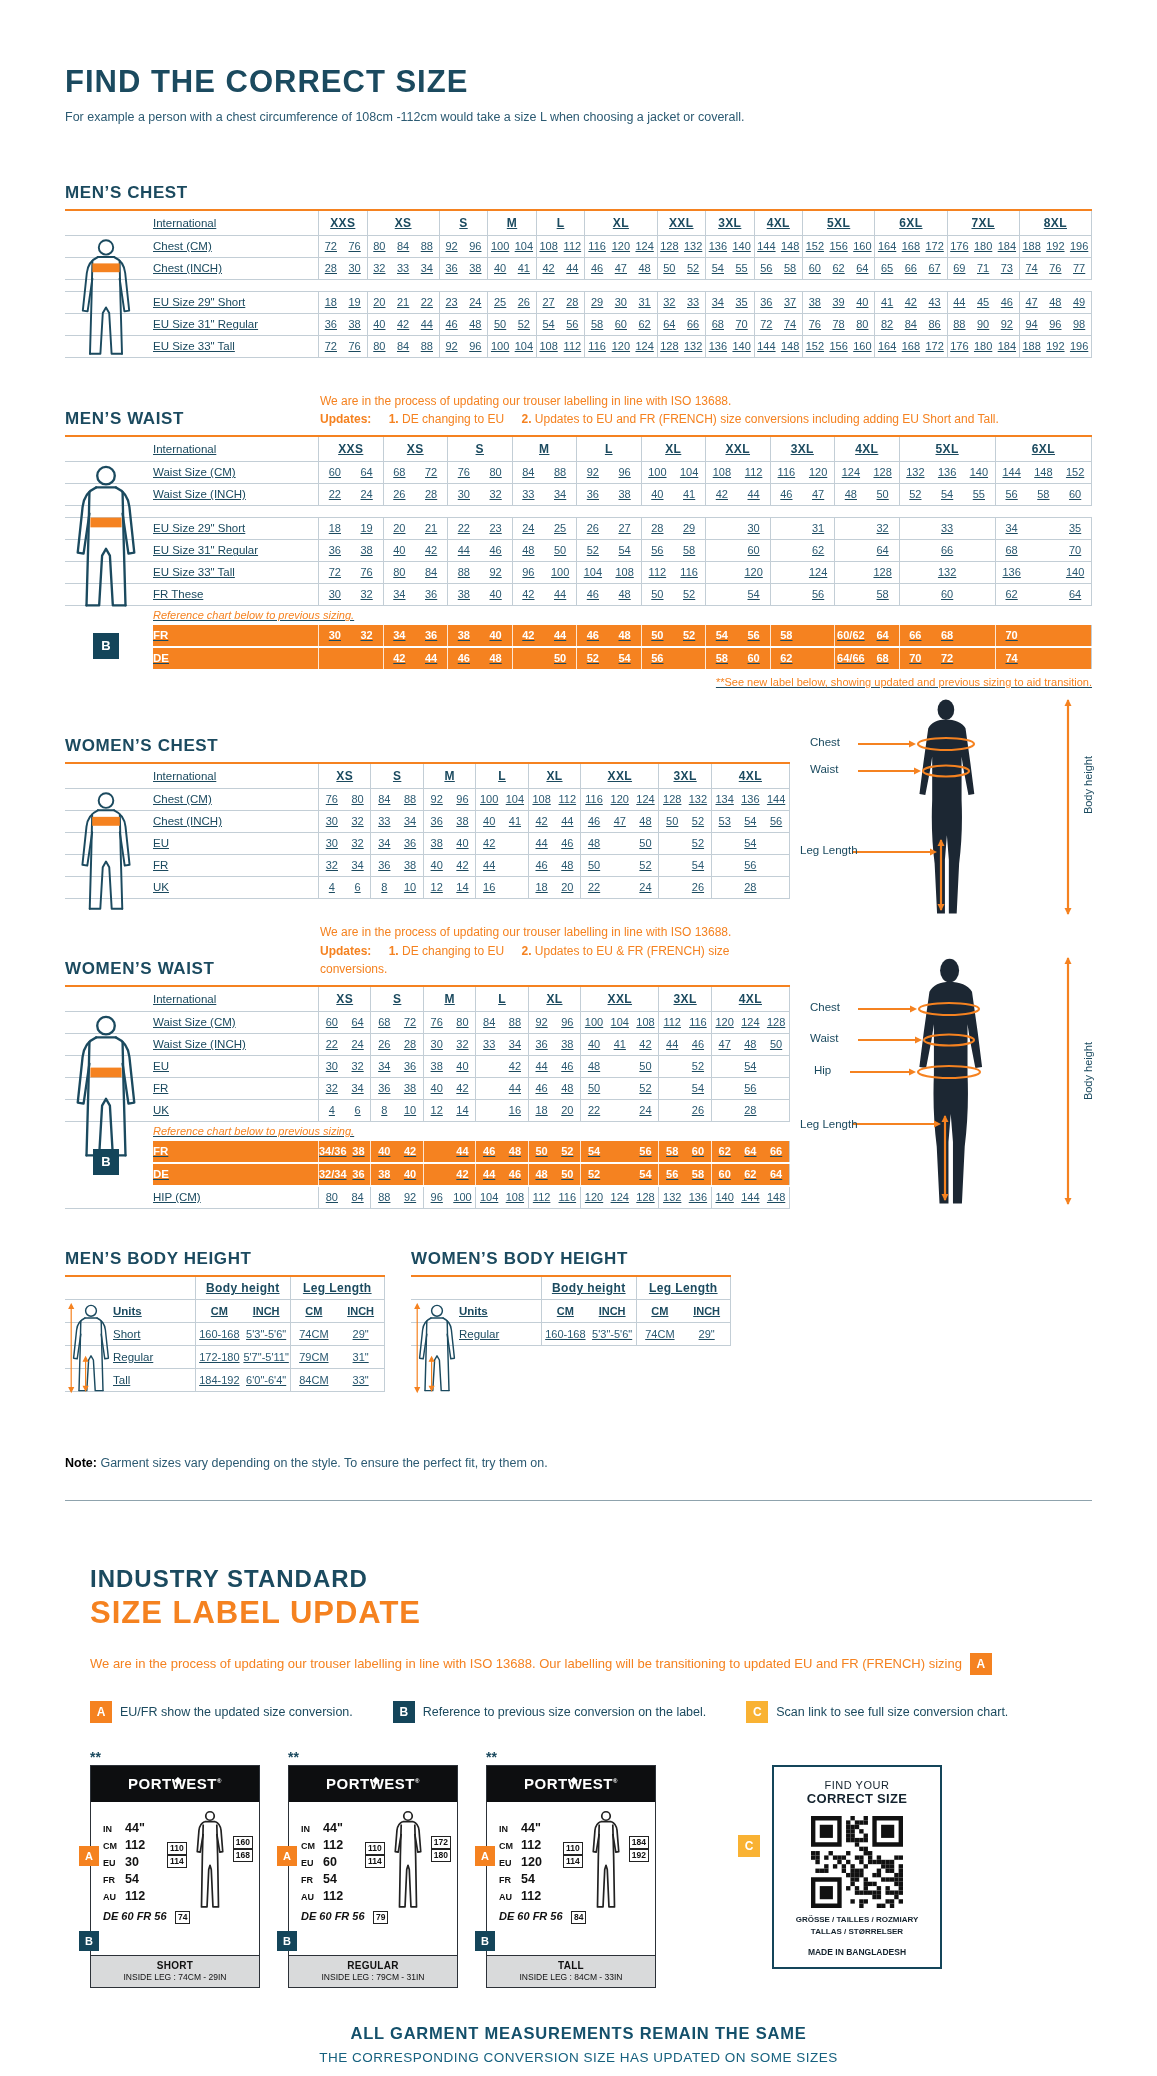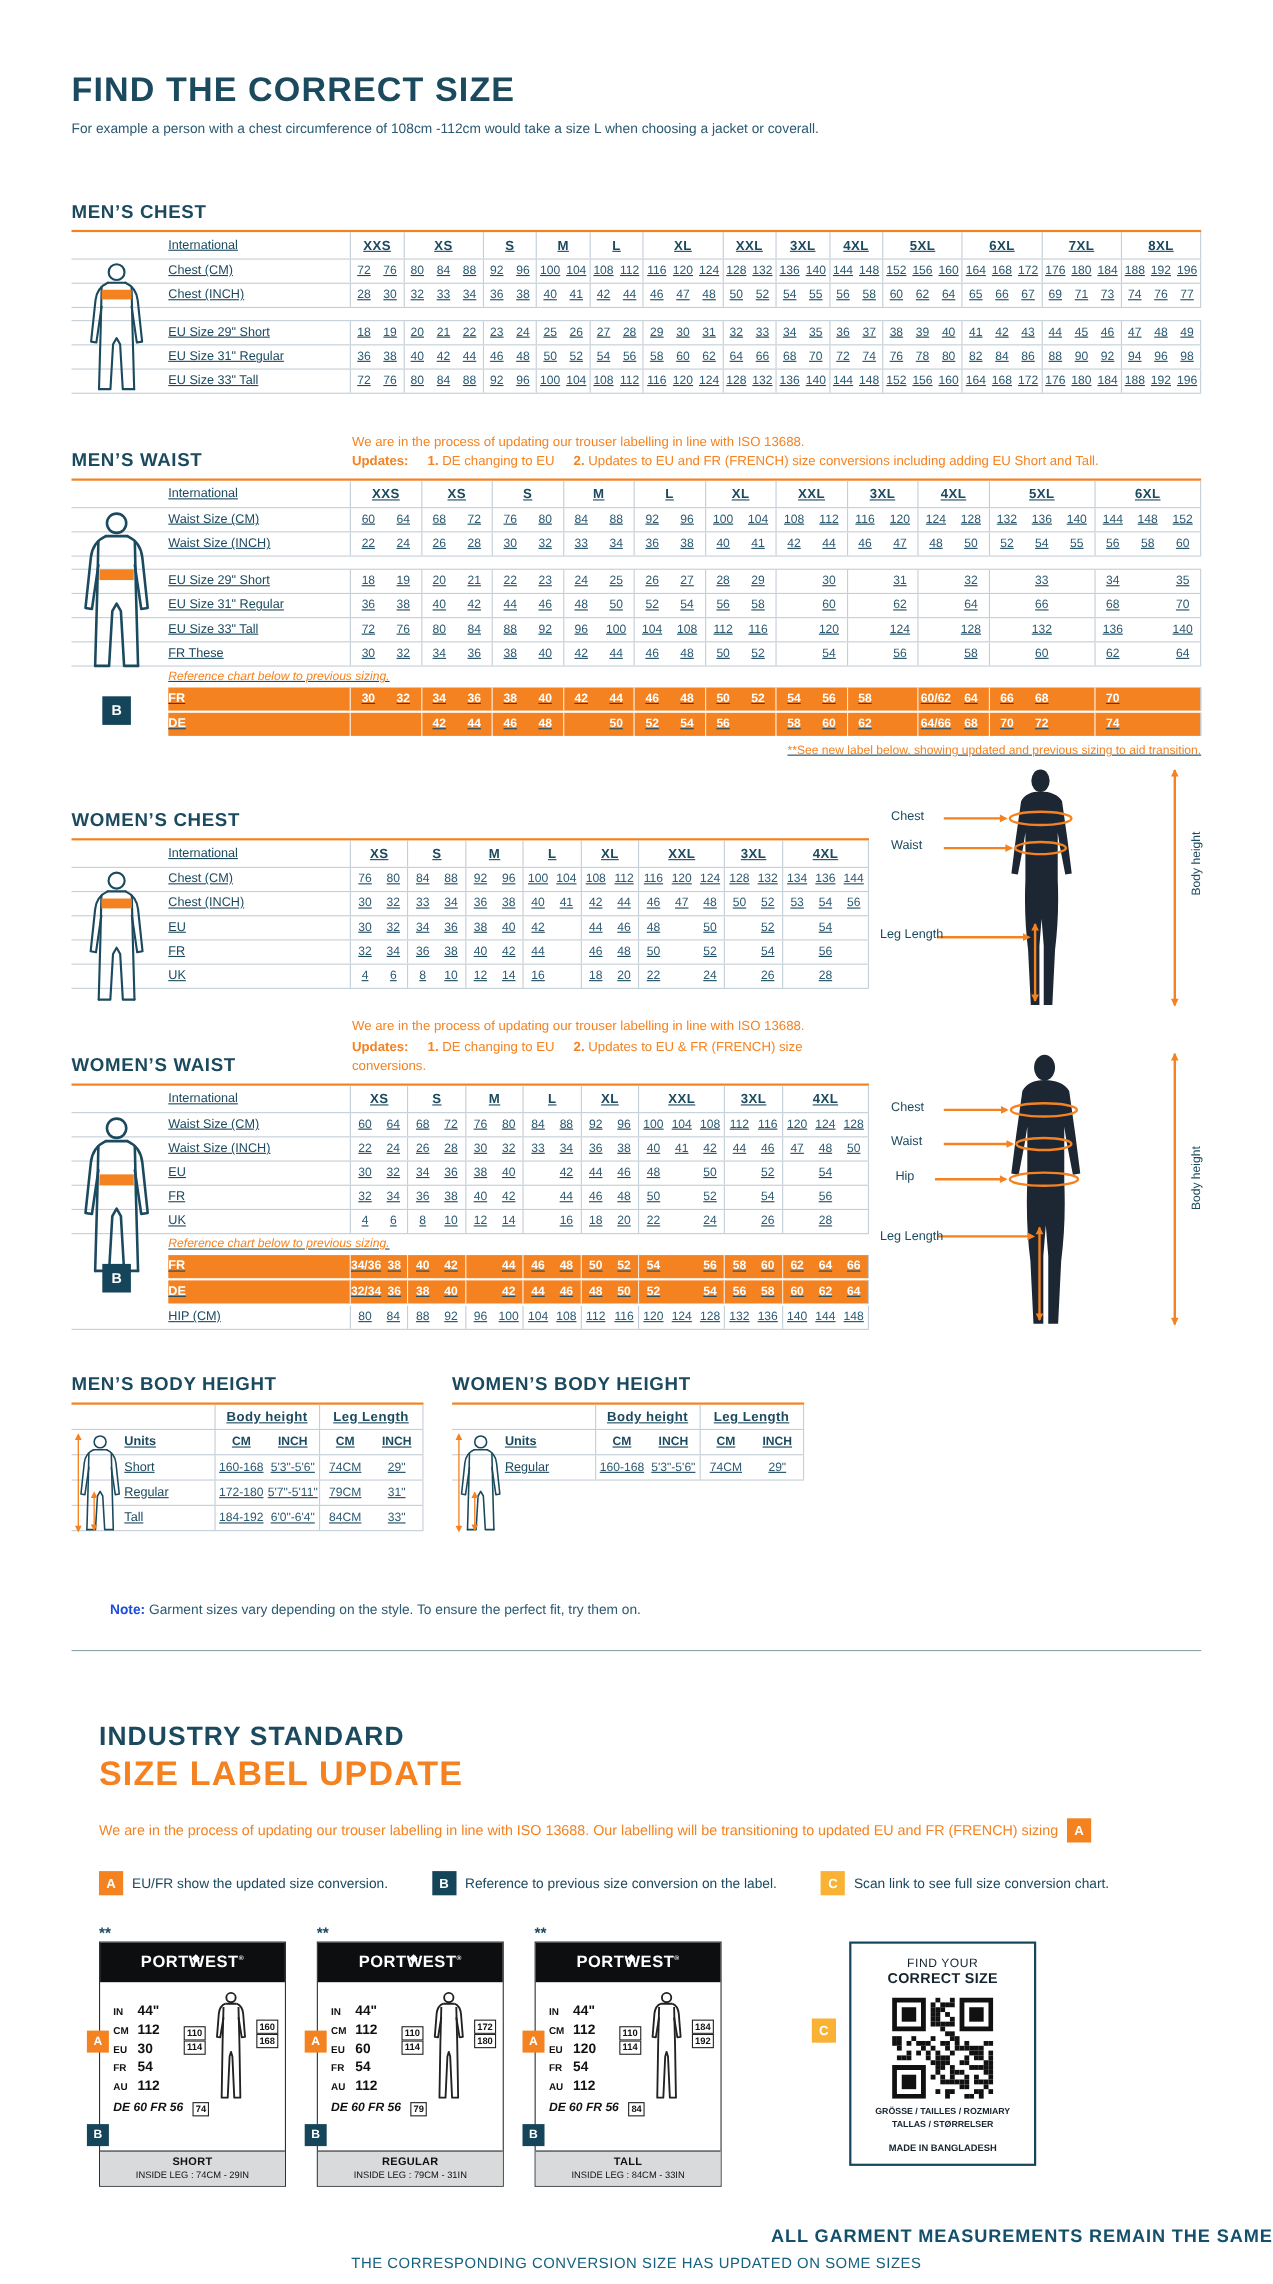--- a/index.html
+++ b/index.html
@@ -47,21 +47,21 @@
   .mid .sec2{margin:0;}
   .figures-panel{position:absolute;left:735px;top:-42px;width:292px;}
   .figblock{position:relative;}
   .figblock .flabel{position:absolute;font-size:11.5px;color:#1b4a5f;font-weight:400;}
   .vlabel{position:absolute;right:-2px;font-size:11px;color:#1b4a5f;writing-mode:vertical-rl;transform:rotate(180deg);}
   
   .heights{display:flex;gap:26px;margin-top:40px;}
   .heights .hsec{width:320px;}
   
   .notep{margin:64px 65px 0;font-size:12.5px;color:#2b5a72;}
-  .notep b{color:#1d4ed8;margin-left:35px;}
+  .notep b{color:#000000;}
   .rule{margin:30px 65px 0;border-top:1.5px solid #8fa3ad;}
   
   .industry{margin:64px 65px 0 90px;}
   .ind-t1{font-size:24px;font-weight:800;letter-spacing:1px;color:#1b4a5f;}
   .ind-t2{font-size:31px;font-weight:800;letter-spacing:1px;color:#f58220;margin-top:2px;}
   .ind-para{margin-top:22px;font-size:13px;color:#f58220;display:flex;align-items:center;gap:8px;}
   .legend{display:flex;gap:40px;margin-top:26px;align-items:center;}
   .litem{display:flex;align-items:center;gap:8px;font-size:12.5px;color:#1b4a5f;}
   .abadge{width:22px;height:22px;background:#f58220;color:#fff;font-weight:700;font-size:12px;
           display:inline-flex;align-items:center;justify-content:center;flex:0 0 auto;}
@@ -94,21 +94,21 @@
   .ft2{font-size:8.5px;color:#111;margin-top:1px;}
   .qrwrap{position:relative;margin-left:88px;width:170px;}
   .qrcard{border:2px solid #14455a;text-align:center;padding:12px 8px 10px;background:#fff;margin-top:16px;}
   .qr1{font-size:11px;color:#14232e;letter-spacing:.5px;}
   .qr2{font-size:13px;font-weight:800;color:#14232e;letter-spacing:.3px;}
   .qrsvg{margin:10px auto 6px;display:block;}
   .langs{font-size:8px;font-weight:700;color:#14232e;line-height:1.5;}
   .made{font-size:8.5px;font-weight:800;color:#14232e;margin-top:9px;}
   .qrC{position:absolute;left:-34px;top:86px;}
   
-  .bot1{margin-top:36px;text-align:right;font-size:16.5px;font-weight:800;letter-spacing:.8px;color:#14506b;}
+  .bot1{margin-top:36px;text-align:center;font-size:16.5px;font-weight:800;letter-spacing:.8px;color:#14506b;}
   .bot2{margin-top:7px;text-align:center;font-size:13.5px;font-weight:400;letter-spacing:.5px;color:#16617f;}
 </style>
 </head>
 <body>
 
 <div class="page">
 
   <h1 class="main">FIND THE CORRECT SIZE</h1>
   <div class="sub">
     <div>For example a person with a chest circumference of 108cm -112cm would take a size L when choosing a jacket or coverall.</div>

